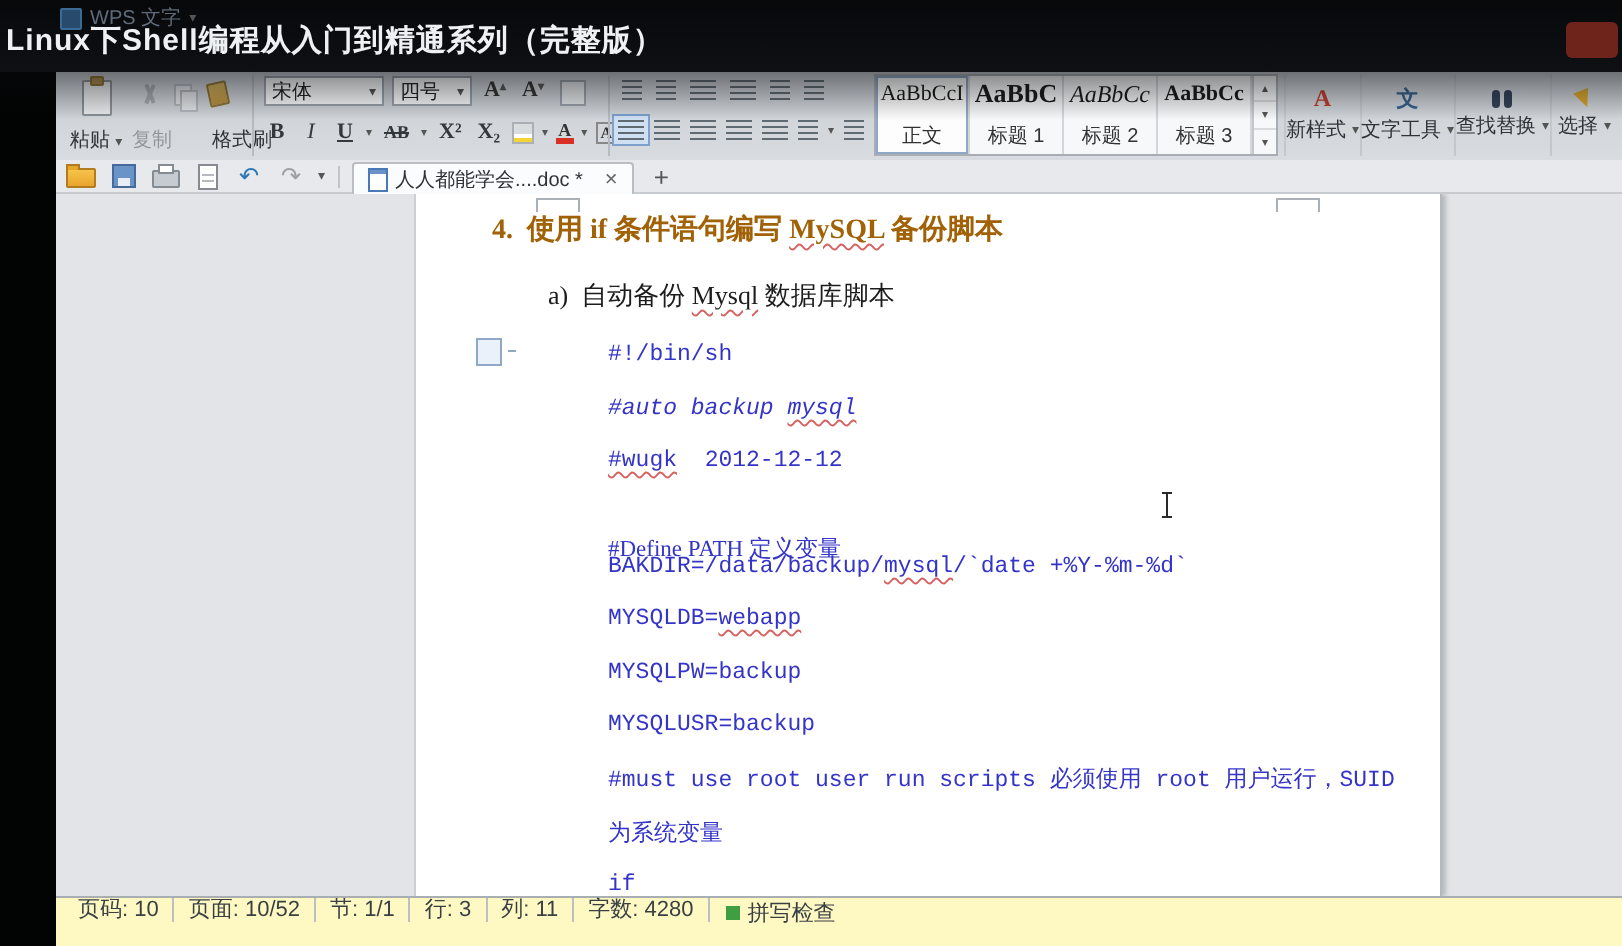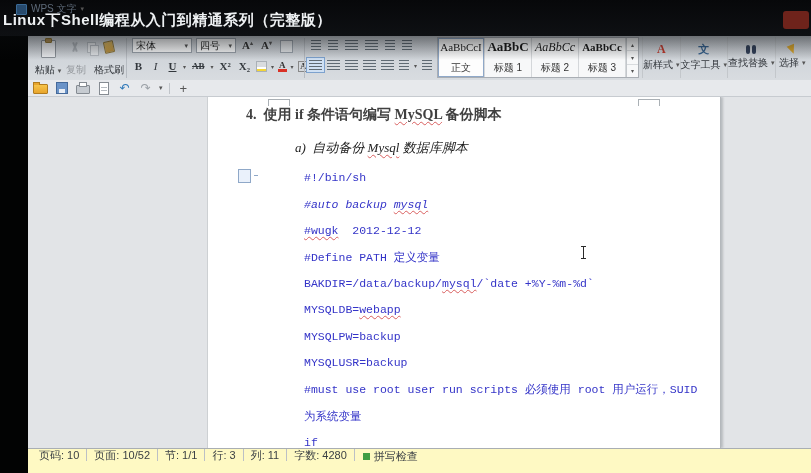--- a/index.html
+++ b/index.html
@@ -2,21 +2,21 @@
 <html style="--code: #3434c8; --squig: #d95f5f; --green: #3cbf6e;"><head>
 <meta charset="utf-8">
 <style>
   html,body{margin:0;padding:0;background:#000;width:811px;height:473px;overflow:hidden;}
   .screen{position:relative;width:811px;height:473px;background:#020303;overflow:hidden;
           font-family:"Liberation Sans",sans-serif;-webkit-font-smoothing:antialiased;}
 
   
   .overlaybar{position:absolute;left:0;top:0;width:811px;height:36px;z-index:30;
               background:linear-gradient(#07080a,#0e1013);}
-  .apptab{position:absolute;left:16px;top:2px;font-size:10px;color:#5f6b7a;display:flex;gap:4px;align-items:center;}
+  .apptab{position:absolute;left:30px;top:2px;font-size:10px;color:#5f6b7a;display:flex;gap:4px;align-items:center;}
   .apptab .wbox{width:9px;height:9px;background:#274a6d;border:1px solid #3a6a96;border-radius:1px;}
   .wintitle{position:absolute;left:352px;top:2px;font-size:10px;color:#4a5159;}
   .vtitle{position:absolute;left:3px;top:11px;font-size:15px;font-weight:700;color:#eef1f3;letter-spacing:.5px;}
   .learning{position:absolute;left:352px;top:13px;font-size:14px;color:#cfd4d8;}
   .learning .cur{color:var(--green,#3cbf6e);}
   .redbtn{position:absolute;right:2px;top:11px;width:26px;height:18px;background:#6e231b;border-radius:3px;}
   .ribbon-shade{position:absolute;left:0;top:36px;width:811px;height:24px;z-index:20;pointer-events:none;
                 background:linear-gradient(rgba(8,10,12,.48),rgba(8,10,12,0));}
 
   
@@ -25,21 +25,21 @@
   .rg{position:absolute;top:2px;height:40px;}
   .g-clip{left:2px;width:94px;}
   .paste-btn{position:absolute;left:2px;top:0;width:32px;height:40px;display:flex;flex-direction:column;
              align-items:center;justify-content:space-between;padding:2px 0 1px;box-sizing:border-box;}
   .icon-clipboard{width:13px;height:16px;background:#e9ebee;border:1px solid #8a9097;border-radius:1px;position:relative;}
   .icon-clipboard::before{content:"";position:absolute;left:3px;top:-3px;width:5px;height:3px;background:#b08d52;border:1px solid #8f7430;border-radius:1px;}
   .lbl{font-size:10px;color:#2f3338;white-space:nowrap;}
   .caret{font-size:7px;color:#555;}
   .caret.sm{font-size:6px;}
   .mini-row{position:absolute;left:40px;top:3px;display:flex;gap:8px;align-items:center;}
-  .mini-labels{position:absolute;left:36px;top:25px;display:flex;gap:8px;font-size:10px;color:#2f3338;white-space:nowrap;}
+  .mini-labels{position:absolute;left:36px;top:25px;display:flex;gap:20px;font-size:10px;color:#2f3338;white-space:nowrap;}
   .dim{opacity:.4;}
   .icon-scissors{position:relative;width:9px;height:10px;}
   .icon-scissors::before,.icon-scissors::after{content:"";position:absolute;left:4px;top:0;width:1.5px;height:10px;background:#6d737a;}
   .icon-scissors::before{transform:rotate(22deg);}
   .icon-scissors::after{transform:rotate(-22deg);}
   .icon-copy{width:7px;height:9px;border:1px solid #8a9097;background:#fff;position:relative;}
   .icon-copy::after{content:"";position:absolute;left:2px;top:2px;width:7px;height:9px;border:1px solid #8a9097;background:#fff;}
   .icon-painter{width:8px;height:10px;background:linear-gradient(#dcb65e,#b9903f);border:1px solid #8f7430;border-radius:1px;transform:rotate(-12deg);}
 
   .g-font{left:98px;width:176px;border-left:1px solid #b6bbc1;}
@@ -119,21 +119,21 @@
   
   .workspace{position:absolute;left:28px;top:97px;width:783px;height:351px;background:#e2e4e7;overflow:hidden;}
   .page{position:absolute;left:179px;top:0;width:512px;height:351px;background:#fff;
         border-left:1px solid #cdd0d3;border-right:1px solid #b4b8bc;box-shadow:2px 0 2px rgba(110,115,120,.35);}
   .crop{position:absolute;width:20px;height:6px;border:1px solid #aab0b5;border-bottom:none;top:2px;}
   .crop.l{left:60px;}
   .crop.r{left:430px;}
   .note-icon{position:absolute;left:30px;top:72px;width:11px;height:12px;background:#eaf1fb;border:1px solid #8fa8c8;}
   .note-dash{position:absolute;left:46px;top:78px;width:4px;height:1px;background:#8fa8c8;}
   .doc-line{position:absolute;white-space:pre;}
-  .heading{font:700 14px "Liberation Serif",serif;color:#404040;}
+  .heading{font:700 14px "Liberation Serif",serif;color:#a16207;}
   .sub{font:13px "Liberation Serif",serif;color:#1c1c1c;}
   .code{font:11.5px "Liberation Mono","DejaVu Sans Mono",monospace;color:var(--code,#3434c8);}
   .squiggle{text-decoration:underline;text-decoration-style:wavy;text-decoration-color:var(--squig,#d95f5f);
             text-decoration-thickness:1px;text-underline-offset:2px;}
   .ibeam{position:absolute;left:372px;top:149px;width:7px;height:13px;}
   .ibeam::before{content:"";position:absolute;left:3px;top:0;width:1px;height:13px;background:#2a2a2a;}
   .ibeam::after{content:"";position:absolute;left:1px;right:1px;top:0;height:1px;background:#2a2a2a;box-shadow:0 12px 0 #2a2a2a;}
 
   
   .statusbar{position:absolute;left:28px;top:448px;width:783px;height:28px;background:#fef9c3;
@@ -299,36 +299,41 @@
     <span class="qi">
         <span class="icon-print"></span>
       </span>
     <span class="qi">
         <span class="icon-preview"></span>
       </span>
     <span class="qi u-undo">↶</span>
     <span class="qi u-redo">↷</span>
     <span class="caret">▾</span>
     <span class="vdiv"></span>
+    <div class="doctab">
+      <span class="docicon"></span>
+      <span>人人都能学会....doc *</span>
+      <span class="tab-close">×</span>
+    </div>
     <span class="addtab">+</span>
   </div>
 
   <div class="workspace">
     <div class="page">
       <span class="crop l"></span>
       <span class="crop r"></span>
       <span class="note-icon"></span>
       <span class="note-dash"></span>
       <div>
           <div class="doc-line heading" style="left: 38px; top: 9px;"><span>4.  使用 if 条件语句编写 </span><span class="squiggle">MySQL</span><span> 备份脚本</span></div>
-          <div class="doc-line sub" style="left: 87px; top: 42px; font-style: italic;"><span>a)  自动备份 </span><span class="squiggle">Mysql</span><span> 数据库脚本</span></div>
+          <div class="doc-line sub" style="left: 66px; top: 42px;"><span>a)  自动备份 </span><span class="squiggle">Mysql</span><span> 数据库脚本</span></div>
           <div class="doc-line code" style="left: 96px; top: 74px;"><span>#!/bin/sh</span></div>
           <div class="doc-line code" style="left: 96px; top: 101px; font-style: italic;"><span>#auto backup </span><span class="squiggle">mysql</span></div>
           <div class="doc-line code" style="left: 96px; top: 127px;"><span class="squiggle">#wugk</span><span>  2012-12-12</span></div>
-          <div class="doc-line code" style="left: 96px; top: 153px;"><span>#Define PATH 定义变量</span></div>
+          <div class="doc-line code" style="left: 96px; top: 170px; font-family: Liberation Serif, serif;"><span>#Define PATH 定义变量</span></div>
           <div class="doc-line code" style="left: 96px; top: 180px;"><span>BAKDIR=/data/backup/</span><span class="squiggle">mysql</span><span>/`date +%Y-%m-%d`</span></div>
           <div class="doc-line code" style="left: 96px; top: 206px;"><span>MYSQLDB=</span><span class="squiggle">webapp</span></div>
           <div class="doc-line code" style="left: 96px; top: 233px;"><span>MYSQLPW=backup</span></div>
           <div class="doc-line code" style="left: 96px; top: 259px;"><span>MYSQLUSR=backup</span></div>
           <div class="doc-line code" style="left: 96px; top: 285px;"><span>#must use root user run scripts 必须使用 root 用户运行，SUID</span></div>
           <div class="doc-line code" style="left: 96px; top: 312px;"><span>为系统变量</span></div>
           <div class="doc-line code" style="left: 96px; top: 339px;"><span>if</span></div>
         </div>
       <span class="ibeam"></span>
     </div>

